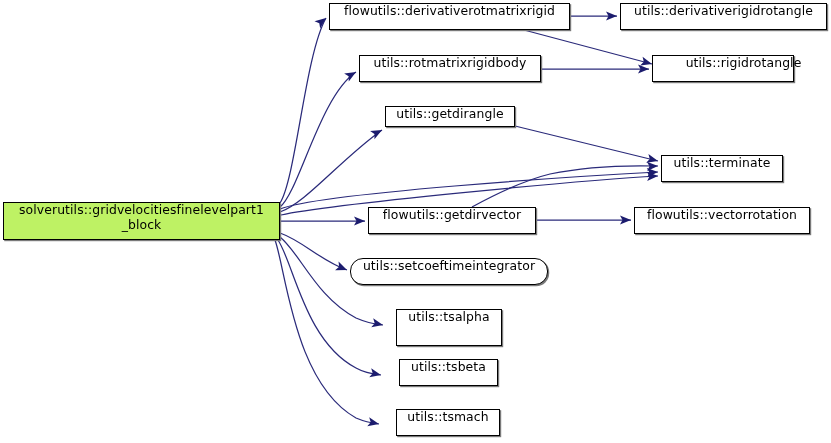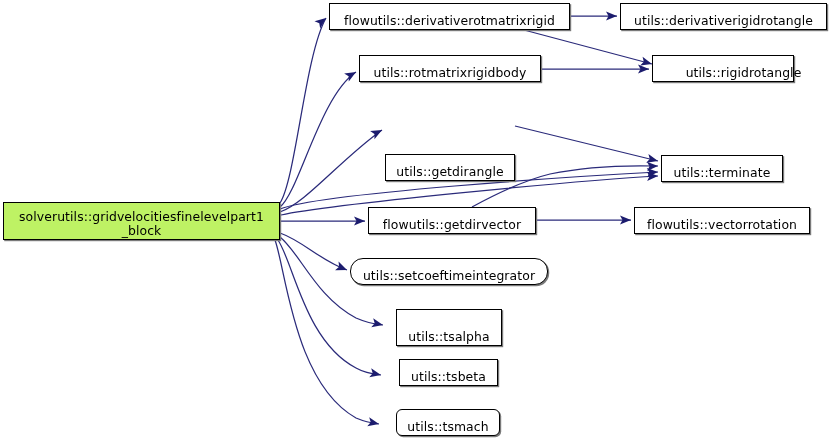--- a/index.html
+++ b/index.html
@@ -21,21 +21,21 @@
     top: 0;
     width: 831px;
     height: 443px;
   }
   .node {
     position: absolute;
     box-sizing: border-box;
     border: 1px solid #000000;
     background: #ffffff;
     display: flex;
-    align-items: flex-end;
+    align-items: flex-start;
     justify-content: center;
     text-align: center;
     color: #000000;
     font-size: 12.4px;
     line-height: 1.18;
     white-space: pre-line;
     letter-spacing: 0.1px;
     box-shadow: 1.2px 1.2px 0 0 #7a7a7a;
     z-index: 2;
     user-select: none;
@@ -103,23 +103,23 @@
       </g>
   </svg>
 
   <div id="node-layer">
       <div class="node root" style="left: 3px; top: 202px; width: 277px; height: 38px;"><span class="node-label">solverutils::gridvelocitiesfinelevelpart1
 _block</span></div>
       <div class="node" style="left: 329px; top: 3px; width: 241px; height: 27px;"><span class="node-label">flowutils::derivativerotmatrixrigid</span></div>
       <div class="node" style="left: 620px; top: 3px; width: 207px; height: 27px;"><span class="node-label">utils::derivativerigidrotangle</span></div>
       <div class="node" style="left: 359px; top: 55px; width: 182px; height: 27px;"><span class="node-label">utils::rotmatrixrigidbody</span></div>
       <div class="node" style="left: 652px; top: 55px; width: 142px; height: 27px; padding-left: 41px;"><span class="node-label">utils::rigidrotangle</span></div>
-      <div class="node" style="left: 385px; top: 106px; width: 130px; height: 27px; margin-top: 48px;"><span class="node-label">utils::getdirangle</span></div>
+      <div class="node" style="left: 385px; top: 106px; width: 130px; height: 21px;"><span class="node-label">utils::getdirangle</span></div>
       <div class="node" style="left: 661px; top: 155px; width: 122px; height: 27px;"><span class="node-label">utils::terminate</span></div>
       <div class="node" style="left: 368px; top: 207px; width: 168px; height: 27px;"><span class="node-label">flowutils::getdirvector</span></div>
       <div class="node" style="left: 634px; top: 207px; width: 176px; height: 27px;"><span class="node-label">flowutils::vectorrotation</span></div>
       <div class="node" style="left: 350px; top: 258px; width: 198px; height: 27px; border-radius: 13px;"><span class="node-label">utils::setcoeftimeintegrator</span></div>
       <div class="node" style="left: 396px; top: 309px; width: 106px; height: 37px;"><span class="node-label">utils::tsalpha</span></div>
       <div class="node" style="left: 399px; top: 359px; width: 99px; height: 27px;"><span class="node-label">utils::tsbeta</span></div>
-      <div class="node" style="left: 396px; top: 409px; width: 104px; height: 27px; border-radius: 6px;"><span class="node-label">utils::tsmach</span></div>
+      <div class="node" style="left: 396px; top: 409px; width: 104px; height: 27px;"><span class="node-label">utils::tsmach</span></div>
     </div>
 
 </div>
 
 </body></html>

